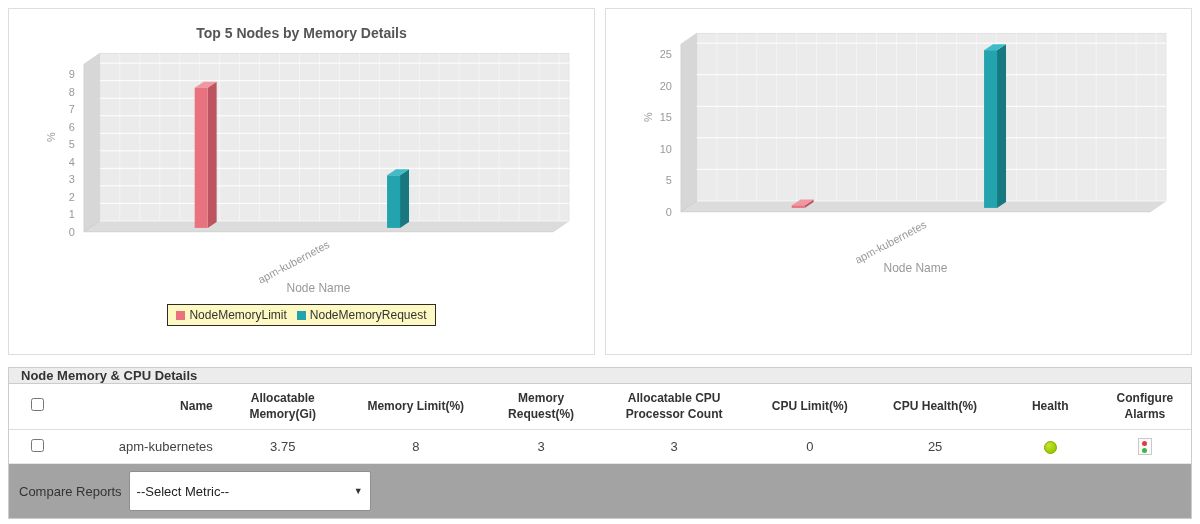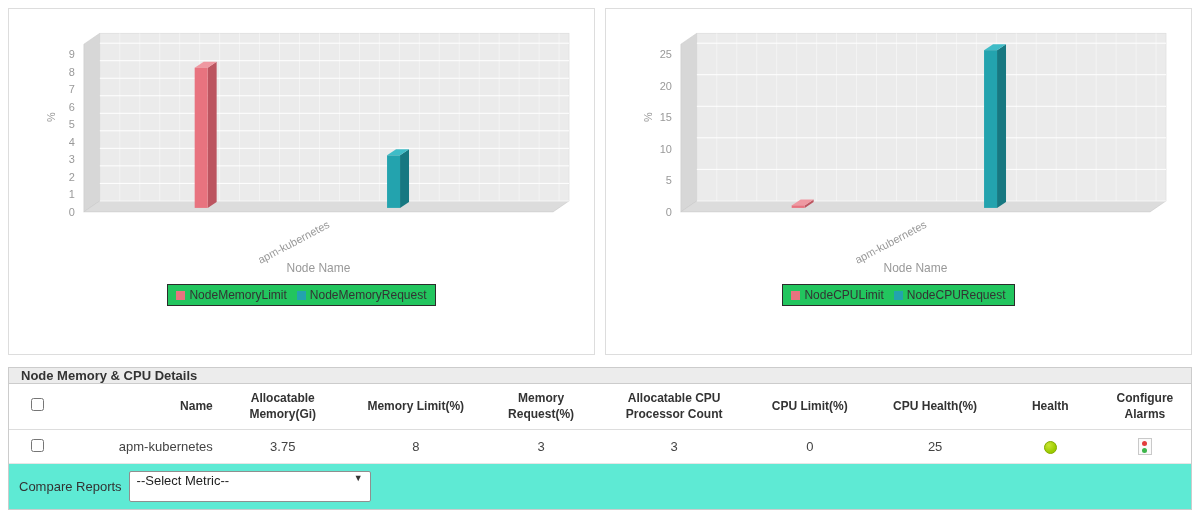--- a/index.html
+++ b/index.html
@@ -5,50 +5,51 @@
   html,body{margin:0;padding:0;background:#fff;}
   body{width:1200px;height:524px;font-family:"Liberation Sans",sans-serif;box-sizing:border-box;overflow:hidden;}
   *{box-sizing:border-box;}
   .page{padding:8px;}
   .charts-row{display:flex;gap:10px;}
   .chart-panel{flex:1;border:1px solid #ddd;background:#fff;height:347px;padding-top:16px;}
   .chart-title{margin:0 0 4px;text-align:center;font-size:14px;font-weight:bold;color:#555;}
   .chart-svg{display:block;width:100%;height:256px;}
   .chart-svg text{font-family:"Liberation Sans",sans-serif;}
   .legend-wrap{text-align:center;margin-top:3px;}
-  .legend{display:inline-flex;align-items:center;gap:10px;border:1px solid #2b2b2b;background:#22c55e;padding:3px 8px;}
+  .legend{display:inline-flex;align-items:center;gap:10px;border:1px solid #2b2b2b;background:#fef9c3;padding:3px 8px;}
   .legend-item{display:inline-flex;align-items:center;gap:4px;font-size:12px;color:#333;}
   .legend-swatch{width:9px;height:9px;display:inline-block;}
   .table-panel{margin-top:12px;border:1px solid #ccc;background:#fff;}
   .panel-header{background:#ececec;border-bottom:1px solid #ccc;padding:0 12px;font-size:13px;font-weight:bold;color:#333;}
   table{width:100%;border-collapse:collapse;background:#fff;}
   thead th{font-size:12px;font-weight:bold;color:#333;text-align:center;padding:7px 6px;border-bottom:1px solid #ddd;line-height:1.3;vertical-align:middle;}
   tbody td{font-size:13px;color:#444;text-align:center;padding:8px 6px;border-bottom:1px solid #e6e6e6;vertical-align:middle;}
   th.col-check{width:55px;}
   th.col-name,td.td-name{text-align:right;width:150px;padding-left:8px;}
   th.col-mem{width:125px;} th.col-mlimit{width:135px;margin-top:20px;} th.col-mreq{width:110px;}
   th.col-cpu{width:150px;} th.col-climit{width:115px;} th.col-creq{width:130px;}
   th.col-health{width:95px;} th.col-alarm{width:90px;}
   input[type=checkbox]{width:13px;height:13px;margin:0;cursor:pointer;}
   .health-dot{display:inline-block;width:13px;height:13px;border-radius:50%;background:radial-gradient(circle at 35% 30%,#c9e532,#9ccc00 65%);border:1px solid #84ab00;vertical-align:middle;}
   .alarm-icon{display:inline-flex;flex-direction:column;align-items:center;justify-content:center;gap:2px;width:14px;height:17px;border:1px solid #c9c9c9;background:#fafafa;cursor:pointer;vertical-align:middle;}
   .alarm-dot-red{width:5px;height:5px;border-radius:50%;background:#e23c3c;}
   .alarm-dot-green{width:5px;height:5px;border-radius:50%;background:#3cb54a;}
-  .panel-footer{display:flex;align-items:center;gap:7px;padding:7px 10px;font-size:13px;color:#333;background:#5eead4;}
-  .select-box{display:flex;justify-content:space-between;width:242px;height:31px;border:1px solid #8f8f8f;border-radius:2px;background:#fff;padding:1px 7px;font-size:13px;color:#222;cursor:pointer;}
+  .panel-footer{display:flex;align-items:center;gap:7px;padding:7px 10px;font-size:13px;color:#333;background:#a3a3a3;}
+  .select-box{display:flex;align-items:center;justify-content:space-between;width:242px;height:40px;border:1px solid #8f8f8f;border-radius:2px;background:#fff;padding:1px 7px;font-size:13px;color:#222;cursor:pointer;}
   .select-arrow{font-size:9px;color:#333;margin-left:8px;}
 </style>
 </head>
 <body>
 
 <div class="page">
 
   <div class="charts-row">
 
     <section class="chart-panel">
+      <h3 class="chart-title">Top 5 Nodes by Memory Details</h3>
       <svg class="chart-svg" viewBox="0 0 586 256" preserveAspectRatio="xMidYMid meet">
           <polygon points="75,19 91,8 91,176 75,187" fill="#d7d7d7" stroke="#c6c6c6" stroke-width="0.5"></polygon>
           <rect x="91" y="8" width="470" height="168" fill="#ebebeb" stroke="#d6d6d6" stroke-width="0.5"></rect>
           <polygon points="75,187 91,176 561,176 545,187" fill="#dcdcdc" stroke="#c6c6c6" stroke-width="0.5"></polygon>
           <line x1="111" y1="8" x2="111" y2="176" stroke="rgba(255,255,255,0.45)" stroke-width="1"></line>
           <line x1="131" y1="8" x2="131" y2="176" stroke="rgba(255,255,255,0.45)" stroke-width="1"></line>
           <line x1="151" y1="8" x2="151" y2="176" stroke="rgba(255,255,255,0.45)" stroke-width="1"></line>
           <line x1="171" y1="8" x2="171" y2="176" stroke="rgba(255,255,255,0.45)" stroke-width="1"></line>
           <line x1="191" y1="8" x2="191" y2="176" stroke="rgba(255,255,255,0.45)" stroke-width="1"></line>
           <line x1="211" y1="8" x2="211" y2="176" stroke="rgba(255,255,255,0.45)" stroke-width="1"></line>
@@ -156,32 +157,20 @@
           <text x="46" y="92" fill="#999" font-size="11" text-anchor="middle" transform="rotate(-90 46 92)">%</text>
           <polygon points="199,180.5 208,174.5 208,177 199,183" fill="#bc5560"></polygon>
           <polygon points="186,180.5 195,174.5 208,174.5 199,180.5" fill="#ef98a1"></polygon>
           <rect x="186" y="180.5" width="13" height="2.5" fill="#e8737f"></rect>
           <polygon points="391.7,25 400.7,19 400.7,177 391.7,183" fill="#177881"></polygon>
           <polygon points="378.7,25 387.7,19 400.7,19 391.7,25" fill="#3fbcc7"></polygon>
           <rect x="378.7" y="25" width="13" height="158" fill="#23a3ae"></rect>
           <text fill="#999" font-size="11" text-anchor="end" transform="translate(322,202) rotate(-28)">apm-kubernetes</text>
           <text x="310" y="247" fill="#999" font-size="12" text-anchor="middle">Node Name</text>
         </svg>
-      <div class="legend-wrap">
-        <div class="legend">
-            <span class="legend-item">
-              <span class="legend-swatch" style="background: rgb(232, 115, 127);"></span>
-              <span>NodeCPULimit</span>
-            </span>
-            <span class="legend-item">
-              <span class="legend-swatch" style="background: rgb(35, 163, 174);"></span>
-              <span>NodeCPURequest</span>
-            </span>
-          </div>
-      </div>
     </section>
 
   </div>
 
   <section class="table-panel">
     <div class="panel-header">Node Memory &amp; CPU Details</div>
 
     <table>
       <thead>
         <tr>

